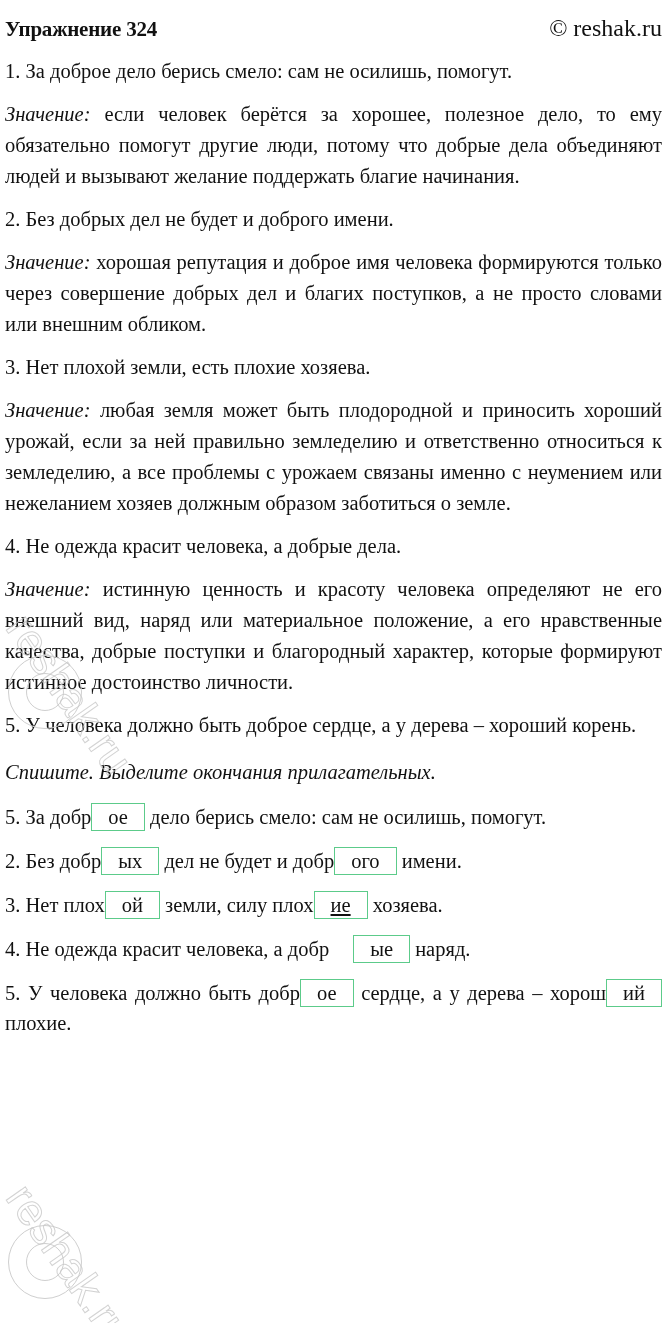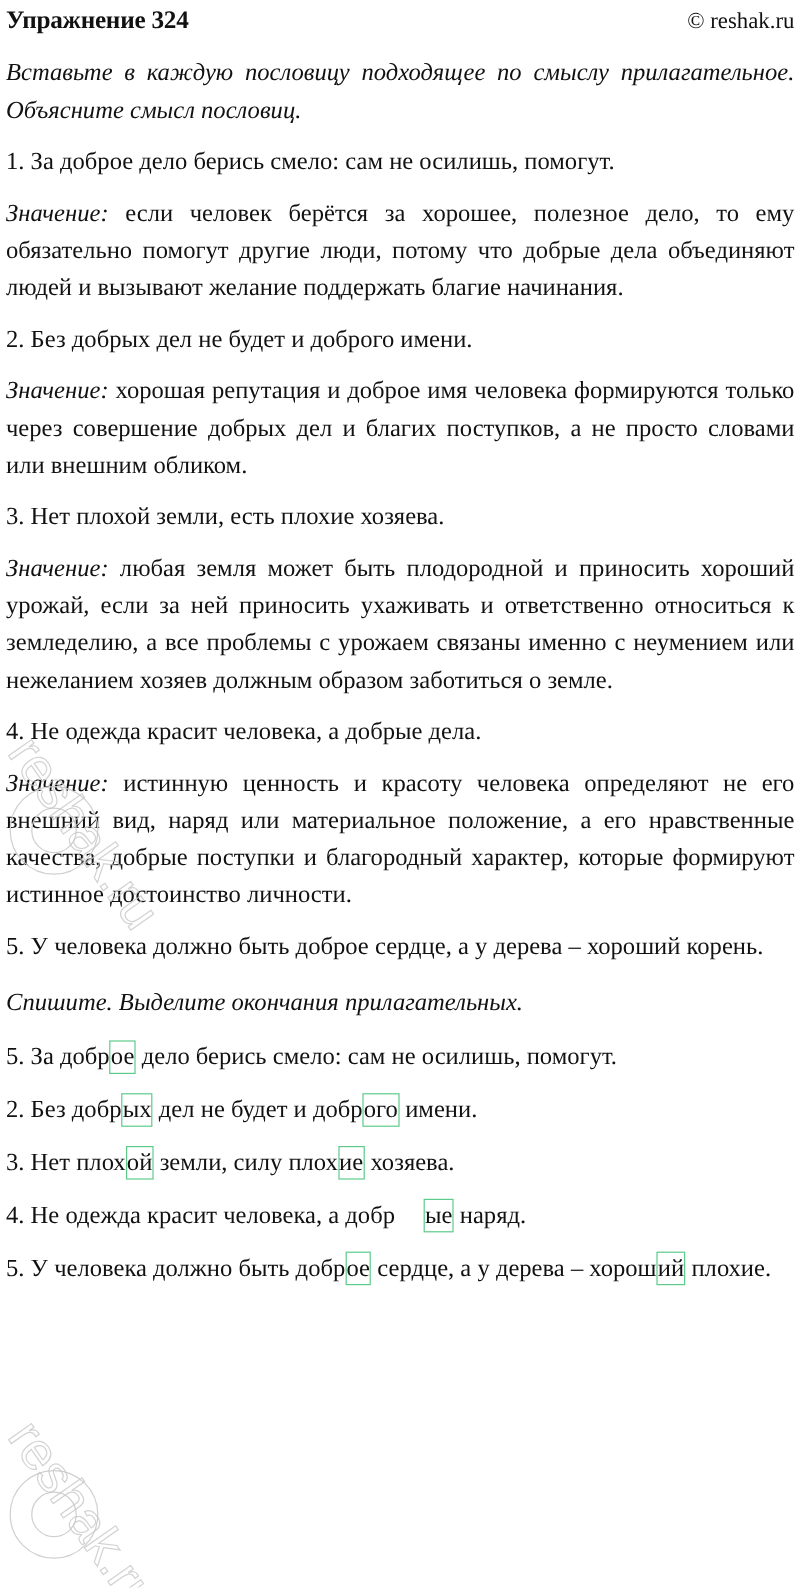--- a/index.html
+++ b/index.html
@@ -6,37 +6,37 @@
     body {
       width: 665px;
       height: 1323px;
       position: relative;
       overflow: hidden;
       font-family: "Liberation Serif", "DejaVu Serif", serif;
       color: #111111;
       font-size: 20.5px;
       line-height: 31px;
     }
-    .page { position: absolute; left: 5px; top: 4px; width: 657px; }
+    .page { position: absolute; left: 5px; top: 16px; width: 657px; }
     .header {
       display: flex; justify-content: space-between; align-items: baseline;
       height: 28px; line-height: 24px;
     }
     .title { font-weight: bold; font-size: 21px; letter-spacing: -0.2px; }
-    .copyright { font-size: 19px; }
+    .copyright { font-size: 24px; }
     p { margin: 0; text-align: justify; }
     .task { font-style: italic; margin-top: 12px; }
     .proverb { margin-top: 12px; }
     .meaning { margin-top: 12px; }
     .meaning .lbl { font-style: italic; }
     .task2 { font-style: italic; margin-top: 16px; }
     .rw { margin-top: 14px; line-height: 30px; }
     .end {
       border: 1.5px solid #5ccb8a;
-      padding: 0 0px;
+      padding: 0 16px;
       margin: 0 0;
       display: inline-block;
       line-height: 26px;
       height: 26px;
     }
     .last-line { text-align: justify; text-align-last: left; }
     .watermark {
       position: absolute; pointer-events: none;
       color: transparent;
       -webkit-text-stroke: 1px #c8c8c8;
@@ -54,43 +54,42 @@
   </style>
 </head>
 <body>
 
 <div class="page">
   <div class="header">
     <span class="title">Упражнение 324</span>
     <span class="copyright">© reshak.ru</span>
   </div>
 
-  <p class="task" style="margin-top:14px;">Вставьте в каждую пословицу подходящее по смыслу прилагательное. Объясните смысл пословиц.</p>
 
   <p class="proverb">1. За доброе дело берись смело: сам не осилишь, помогут.</p>
   <p class="meaning last-line"><span class="lbl">Значение:</span> <span>если человек берётся за хорошее, полезное дело, то ему обязательно помогут другие люди, потому что добрые дела объединяют людей и вызывают желание поддержать благие начинания.</span></p>
 
   <p class="proverb">2. Без добрых дел не будет и доброго имени.</p>
   <p class="meaning last-line"><span class="lbl">Значение:</span> <span>хорошая репутация и доброе имя человека формируются только через совершение добрых дел и благих поступков, а не просто словами или внешним обликом.</span></p>
 
   <p class="proverb">3. Нет плохой земли, есть плохие хозяева.</p>
-  <p class="meaning last-line"><span class="lbl">Значение:</span> <span>любая земля может быть плодородной и приносить хороший урожай, если за ней приносить ухаживать и ответственно относиться к земледелию, а все проблемы с урожаем связаны именно с неумением или нежеланием хозяев должным образом заботиться о земле.</span></p>
+  <p class="meaning last-line"><span class="lbl">Значение:</span> <span>любая земля может быть плодородной и приносить хороший урожай, если за ней правильно земледелию и ответственно относиться к земледелию, а все проблемы с урожаем связаны именно с неумением или нежеланием хозяев должным образом заботиться о земле.</span></p>
 
   <p class="proverb">4. Не одежда красит человека, а добрые дела.</p>
   <p class="meaning last-line"><span class="lbl">Значение:</span> <span>истинную ценность и красоту человека определяют не его внешний вид, наряд или материальное положение, а его нравственные качества, добрые поступки и благородный характер, которые формируют истинное достоинство личности.</span></p>
 
   <p class="proverb last-line">5. У человека должно быть доброе сердце, а у дерева – хороший корень.</p>
 
   <p class="task2">Спишите. Выделите окончания прилагательных.</p>
 
   <p class="rw"><span>5. За добр</span><span class="end" style="border-color: rgb(92, 203, 138);">ое</span><span> дело берись смело: сам не осилишь, помогут.</span></p>
 
   <p class="rw"><span>2. Без добр</span><span class="end" style="border-color: rgb(92, 203, 138);">ых</span><span> дел не будет и добр</span><span class="end" style="border-color: rgb(92, 203, 138);">ого</span><span> имени.</span></p>
 
-  <p class="rw"><span>3. Нет плох</span><span class="end" style="border-color: rgb(92, 203, 138);">ой</span><span> земли, силу плох</span><span class="end" style="border-color: rgb(92, 203, 138);">ие</span><span> хозяева.</span></p>
+  <p class="rw"><span>3. Нет плох</span><span class="end" style="border-color: rgb(92, 203, 138);">ой</span><span> земли, силу плох</span><span class="end" style="border-color: rgb(92, 203, 138); text-decoration: underline;">ие</span><span> хозяева.</span></p>
 
   <p class="rw"><span>4. Не одежда красит человека, а добр</span><span class="end" style="border-color: rgb(92, 203, 138); margin-left: 24px;">ые</span><span> наряд.</span></p>
 
   <p class="rw last-line"><span>5. У человека должно быть добр</span><span class="end" style="border-color: rgb(92, 203, 138);">ое</span><span> сердце, а у дерева – хорош</span><span class="end" style="border-color: rgb(92, 203, 138);">ий</span><span> плохие.</span></p>
 </div>
 
 <div class="wm-circle" style="left:8px; top:655px; width:72px; height:72px;"></div>
 <div class="wm-circle" style="left:26px; top:673px; width:36px; height:36px;"></div>
 <div class="watermark" style="left:30px; top:610px;">reshak.ru</div>
 

